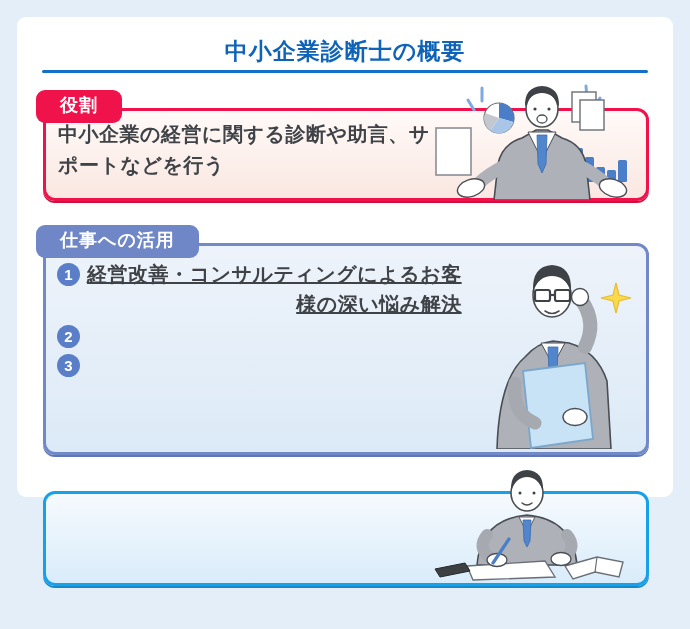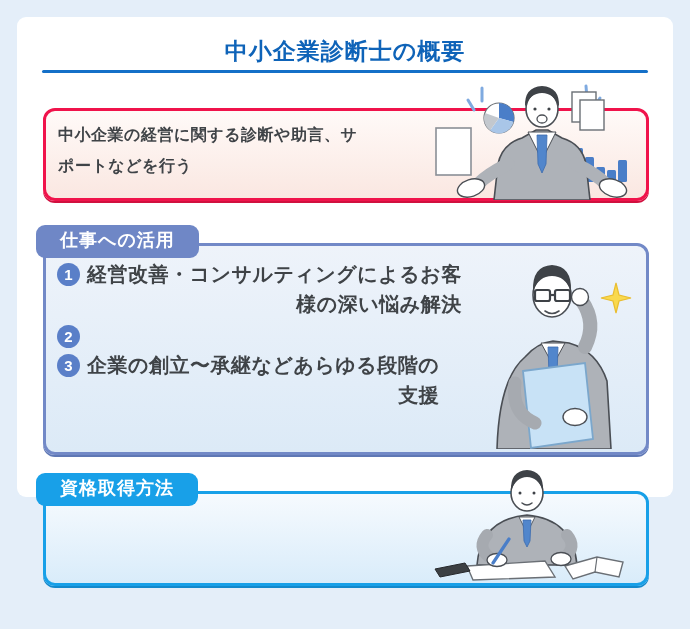--- a/index.html
+++ b/index.html
@@ -48,51 +48,52 @@
     position:absolute;left:-7px;top:-18px;z-index:3;
     color:#FFFFFF;font-size:18px;font-weight:bold;letter-spacing:1px;
     padding:5px 24px 6px;border-radius:9px;line-height:1.2;
     white-space:nowrap;
   }
   .label-role{background:#F0134B;}
   .label-work{background:#6F87C6;}
   .label-method{background:#18A0E8;}
   .box-text{
     position:absolute;left:15px;top:11px;z-index:2;
-    color:#3F4347;font-size:16px;font-weight:600;line-height:31px;
+    color:#3F4347;font-size:20px;font-weight:600;line-height:31px;
     white-space:pre-line;letter-spacing:0.5px;
   }
   .work-list{
     position:absolute;left:14px;top:16px;z-index:2;width:420px;
   }
   .work-item{display:flex;gap:7px;margin-bottom:2px;}
   .num-badge{
     flex:none;width:23px;height:23px;border-radius:50%;
     background:#5A7FC8;color:#fff;font-size:15px;font-weight:bold;
     display:flex;align-items:center;justify-content:center;margin-top:4px;
   }
   .work-item-text{
     color:#3F4347;font-size:20px;font-weight:600;line-height:30px;
-    white-space:pre-line;letter-spacing:0.5px;
+    white-space:pre-line;letter-spacing:0.5px;text-decoration:underline;
   }
   .illus{position:absolute;z-index:2;}
   .illus-role{right:10px;top:-28px;}
   .illus-work{right:14px;top:8px;}
   .illus-method{right:22px;top:-26px;}
 </style>
 </head>
 <body>
 
 <div class="card">
 
   <div class="page-title">中小企業診断士の概要</div>
   <div class="title-underline"></div>
 
   <div class="sec sec-role">
     <div class="box box-role"></div>
+    <div class="sec-label label-role">役割</div>
     <div class="box-text">中小企業の経営に関する診断や助言、サ
 ポートなどを行う</div>
 
     <svg class="illus illus-role" width="215" height="120" viewBox="0 0 215 120">
 
       <g stroke="#7FAAE0" stroke-width="3" stroke-linecap="round">
         <path d="M44,20 L50,30"></path>
           <path d="M58,8 L58,21"></path>
         <path d="M176,18 L170,28"></path>
           <path d="M162,6 L163,19"></path>
@@ -145,22 +146,20 @@
       <div class="work-item">
         <div class="num-badge">1</div>
         <div class="work-item-text">経営改善・コンサルティングによるお客
 様の深い悩み解決</div>
       </div>
       <div class="work-item">
         <div class="num-badge">2</div>
       </div>
       <div class="work-item">
         <div class="num-badge">3</div>
-        <div class="work-item-text">企業の創立〜承継などあらゆる段階の
-支援</div>
       </div>
     </div>
 
     <svg class="illus illus-work" width="150" height="198" viewBox="0 0 150 198">
 
       <path d="M12,198 Q14,128 40,106 Q52,92 68,90 L84,92 Q112,100 122,130 L126,198 Z" fill="#AEB2B8" stroke="#4A4E54" stroke-width="1.6"></path>
       <path d="M56,92 L68,114 L80,92 Z" fill="#FFFFFF" stroke="#4A4E54" stroke-width="1"></path>
       <path d="M63,96 L73,96 L72,124 L68,132 L64,124 Z" fill="#5186CC" stroke="#3B6BAF" stroke-width="0.8"></path>
 
       <path d="M38,120 L100,112 L108,188 L46,197 Z" fill="#C8E2F6" stroke="#7BA7CC" stroke-width="1.8"></path>
@@ -178,21 +177,20 @@
         <path d="M65,44 L70,44"></path>
       </g>
       <path d="M60,60 Q67,65 74,60" stroke="#4A4E54" stroke-width="1.6" fill="none" stroke-linecap="round"></path>
 
       <path d="M131,32 L134,44 L146,47 L134,50 L131,62 L128,50 L116,47 L128,44 Z" fill="#F9D94E" stroke="#E9BD30" stroke-width="1.2"></path>
     </svg>
   </div>
 
   <div class="sec sec-method">
     <div class="box box-method"></div>
-    <div class="sec-label label-method">資格取得方法</div>
 
     <svg class="illus illus-method" width="200" height="116" viewBox="0 0 200 116">
 
       <path d="M50,100 Q54,54 100,50 Q146,54 150,100 Z" fill="#AEB2B8" stroke="#4A4E54" stroke-width="1.6"></path>
       <path d="M92,52 L100,68 L108,52 Z" fill="#FFFFFF" stroke="#4A4E54" stroke-width="0.9"></path>
       <path d="M96,55 L104,55 L103,76 L100,82 L97,76 Z" fill="#5186CC" stroke="#3B6BAF" stroke-width="0.8"></path>
 
       <path d="M60,70 Q50,82 62,92" stroke="#A6AAB0" stroke-width="12" fill="none" stroke-linecap="round"></path>
       <path d="M140,70 Q150,82 138,92" stroke="#A6AAB0" stroke-width="12" fill="none" stroke-linecap="round"></path>
 

